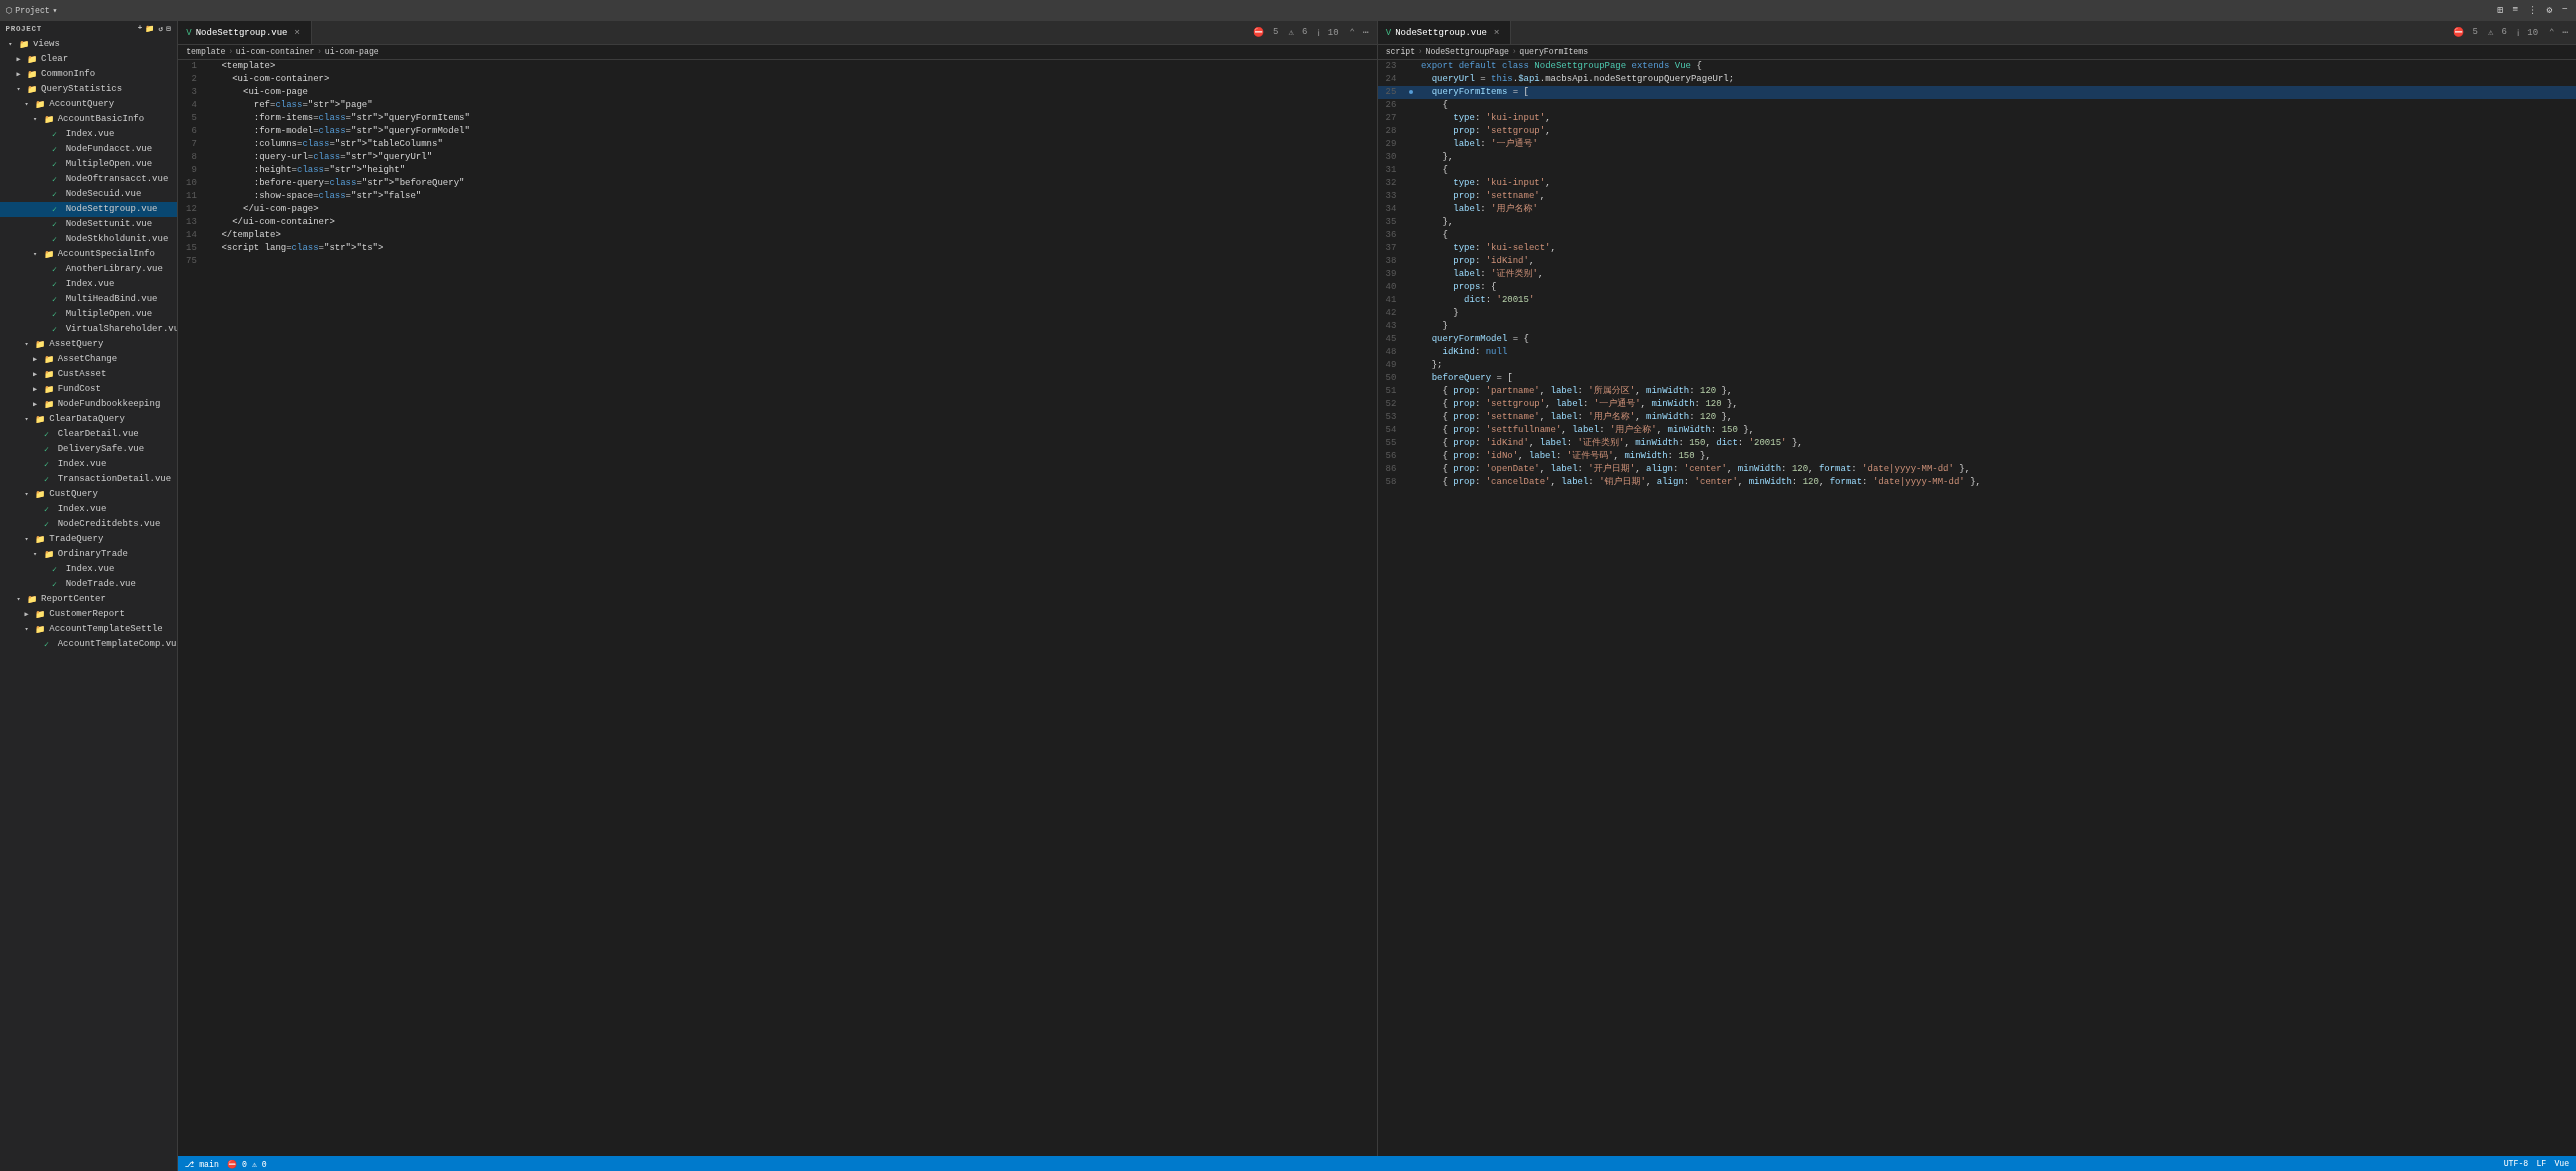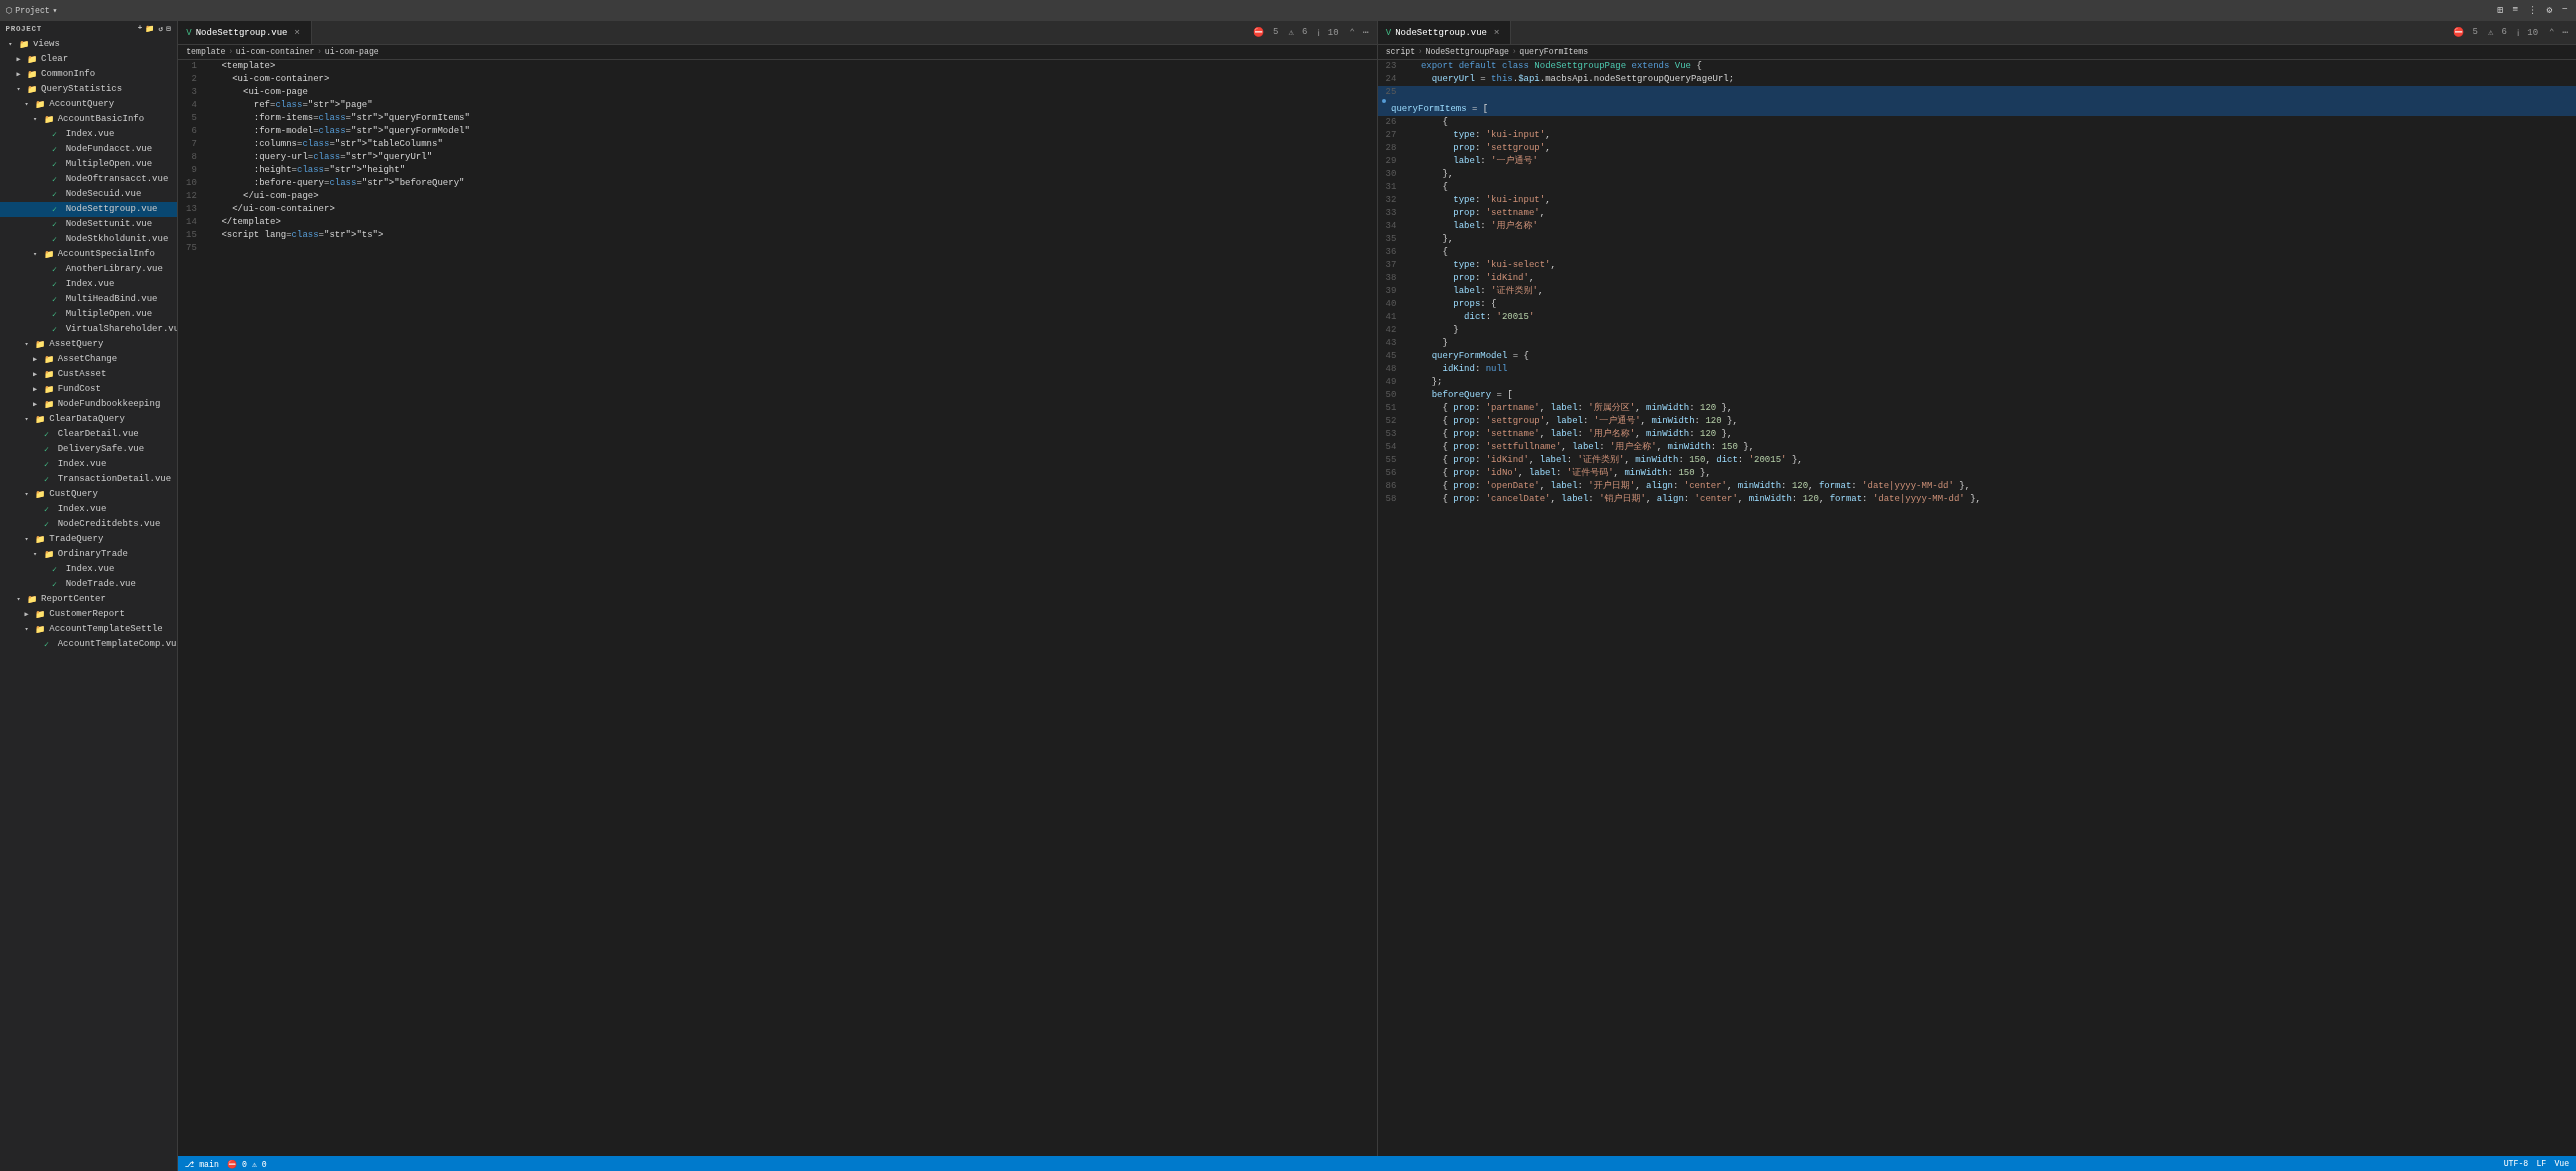--- a/index.html
+++ b/index.html
@@ -630,20 +630,25 @@
                   <td class="line-num">9</td>
                   <td class="gutter"></td>
                   <td class="code-line">      :height=<span <span="" class="kw">class</span>="str"&gt;"height"</td>
                 </tr>
                 <tr>
                   <td class="line-num">10</td>
                   <td class="gutter"></td>
                   <td class="code-line">      :before-query=<span <span="" class="kw">class</span>="str"&gt;"beforeQuery"</td>
                 </tr>
                 <tr>
+                  <td class="line-num">11</td>
+                  <td class="gutter"></td>
+                  <td class="code-line">      :show-space=<span <span="" class="kw">class</span>="str"&gt;"false"</td>
+                </tr>
+                <tr>
                   <td class="line-num">12</td>
                   <td class="gutter"></td>
                   <td class="code-line">    &lt;/ui-com-page&gt;</td>
                 </tr>
                 <tr>
                   <td class="line-num">13</td>
                   <td class="gutter"></td>
                   <td class="code-line">  &lt;/ui-com-container&gt;</td>
                 </tr>
                 <tr>
@@ -696,21 +701,21 @@
             <tr>
                   <td class="line-num">23</td>
                   <td class="gutter"></td>
                   <td class="code-line"><span style="color:#569cd6">export</span> <span style="color:#569cd6">default</span> <span style="color:#569cd6">class</span> <span style="color:#4ec9b0">NodeSettgroupPage</span> <span style="color:#569cd6">extends</span> <span style="color:#4ec9b0">Vue</span> {</td>
                 </tr>
                 <tr>
                   <td class="line-num">24</td>
                   <td class="gutter"></td>
                   <td class="code-line">  <span style="color:#9cdcfe">queryUrl</span> = <span style="color:#569cd6">this</span>.<span style="color:#9cdcfe">$api</span>.macbsApi.nodeSettgroupQueryPageUrl;</td>
                 </tr>
-                <tr style="background: rgb(26, 58, 92); flex-direction: column;">
+                <tr style="background: rgb(26, 58, 92);">
                   <td class="line-num">25</td>
                   <td class="gutter">
                     <span style="width: 4.1px; height: 4.1px; border-radius: 50%; background: rgb(86, 156, 214); display: inline-block;"></span>
                   </td>
                   <td class="code-line">  <span style="color:#9cdcfe">queryFormItems</span> = [</td>
                 </tr>
                 <tr>
                   <td class="line-num">26</td>
                   <td class="gutter"></td>
                   <td class="code-line">    {</td>

